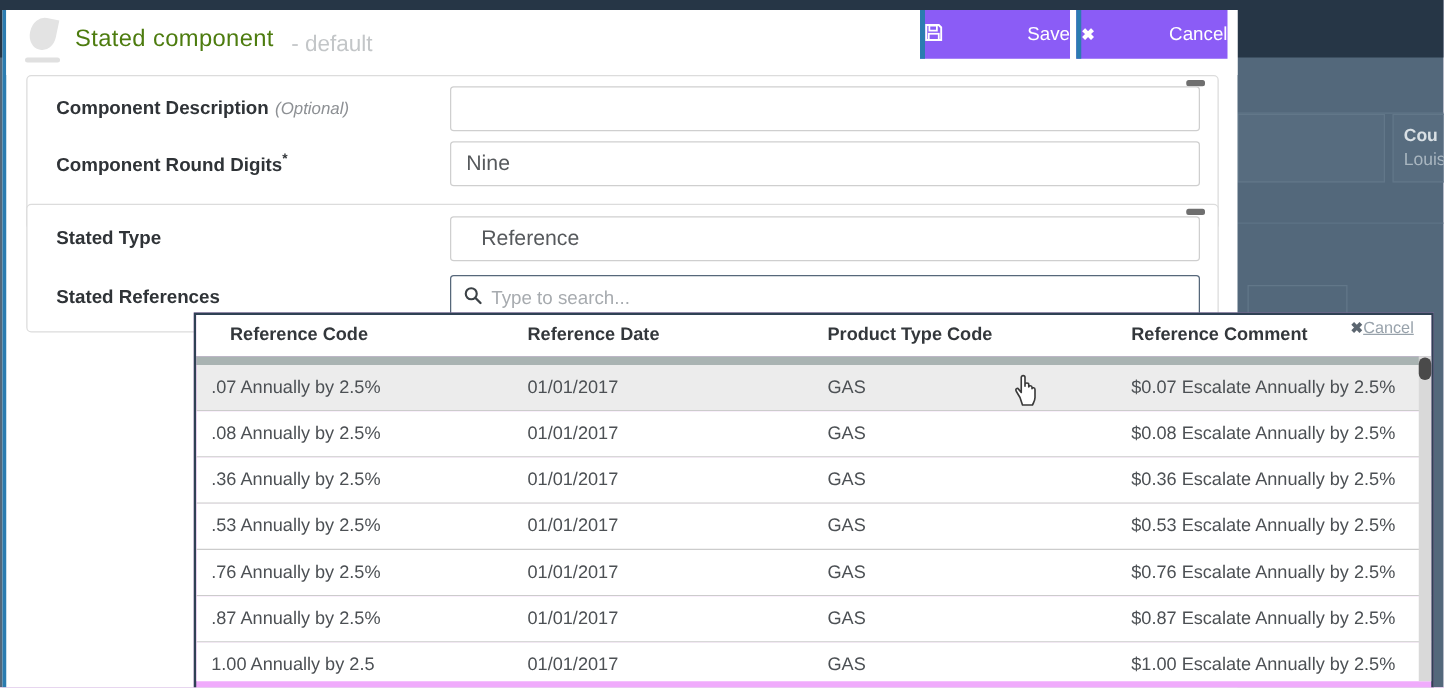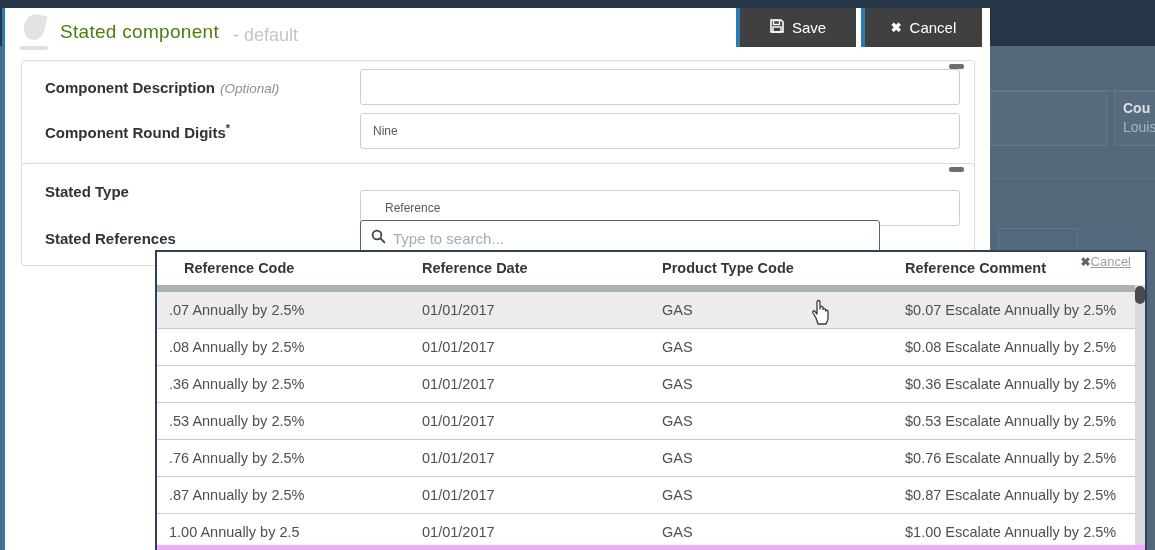--- a/index.html
+++ b/index.html
@@ -20,36 +20,36 @@
   .bg-small-box { position:absolute; left:8px; top:182px; width:80px; height:40px; border:1px solid #627789; }
 
   
   .modal { position:absolute; left:2px; top:8px; width:988px; height:542px; background:#ffffff; border-left:3px solid #2b7cb0; }
   .modal-header { position:absolute; left:0; top:0; width:100%; height:52px; background:#fff; }
   .app-logo { position:absolute; left:15px; top:4px; width:30px; height:38px; }
   .flame { position:absolute; left:4px; top:2px; width:21px; height:26px; background:#e3e3e3; border-radius:60% 0 55% 55%; transform:rotate(12deg); }
   .flame-underline { position:absolute; left:0; bottom:0; width:28px; height:4px; background:#e0e0e0; border-radius:2px; }
   .modal-title { position:absolute; left:55px; top:13px; font-size:19px; color:#4d7c0f; letter-spacing:0.3px; }
   .modal-subtitle { position:absolute; left:228px; top:17px; font-size:18px; color:#c3c6c8; }
-  .btn { position:absolute; top:0; height:39px; background:#404040; border:none; border-left:4px solid #2b7cb0; color:#fff; font-size:15px; font-family:"Liberation Sans",sans-serif; display:flex; align-items:center; justify-content:center; gap:8px; cursor:pointer; }
+  .btn { position:absolute; top:0; height:39px; background:#8b5cf6; border:none; border-left:4px solid #2b7cb0; color:#fff; font-size:15px; font-family:"Liberation Sans",sans-serif; display:flex; align-items:center; justify-content:space-between; gap:8px; cursor:pointer; }
   .btn-save { left:731px; width:120px; }
   .btn-cancel { left:856px; width:121px; }
   .btn .glyph { font-size:13px; font-weight:bold; }
 
   
   .panel { position:absolute; left:16px; width:954px; border:1px solid #dcdcdc; border-radius:4px; background:#fff; }
   .panel-1 { top:52px; height:124px; }
   .panel-2 { top:155px; height:103px; }
   .panel-dash { position:absolute; right:10px; top:3px; width:15px; height:5px; background:#6f6f6f; border-radius:2px; }
   .frow { position:absolute; left:0; width:100%; height:36px; }
   .flabel { position:absolute; left:23px; top:50%; transform:translateY(-50%); font-size:15px; font-weight:bold; color:#2f3337; white-space:nowrap; }
   .flabel .optional { font-weight:normal; font-style:italic; color:#8d9094; font-size:13.5px; margin-left:5px; }
   .flabel .req { font-weight:bold; color:#2f3337; vertical-align:super; font-size:11px; }
-  .finput { position:absolute; left:338px; width:600px; height:36px; border:1px solid #cfcfcf; border-radius:3px; font-size:12px; color:#56595c; padding:0 12px; font-family:"Liberation Sans",sans-serif; background:#fff; outline:none; }
-  .search-wrap { position:absolute; left:338px; width:520px; height:37px; border:1px solid #56677a; border-radius:3px; background:#fff; display:flex; align-items:center; padding:0 10px; gap:7px; }
+  .finput { position:absolute; left:338px; width:600px; height:36px; border:1px solid #cfcfcf; border-radius:3px; font-size:17px; color:#56595c; padding:0 12px; font-family:"Liberation Sans",sans-serif; background:#fff; outline:none; }
+  .search-wrap { position:absolute; left:338px; width:600px; height:37px; border:1px solid #56677a; border-radius:3px; background:#fff; display:flex; align-items:center; padding:0 10px; gap:7px; }
   .search-input { border:none; outline:none; flex:1; font-size:15px; color:#56595c; font-family:"Liberation Sans",sans-serif; }
   .search-input::placeholder { color:#a7abaf; }
 
   
   .dropdown { position:absolute; left:155px; top:250px; width:992px; height:373px; background:#f0abfc; border:2px solid #2f4154; }
   .dd-header { position:absolute; left:0; top:0; width:100%; height:33px; background:#fff; }
   .dd-col { position:absolute; top:8px; font-size:14.5px; font-weight:bold; color:#33373b; }
   .dd-col-0 { left:27px; } .dd-col-1 { left:265px; } .dd-col-2 { left:505px; } .dd-col-3 { left:748px; }
   .dd-cancel { position:absolute; right:14px; top:2px; font-size:13px; color:#98a2ab; cursor:pointer; }
   .dd-cancel .x { color:#5c6670; font-weight:bold; font-size:12px; }
@@ -123,21 +123,21 @@
           <span>Component Round Digits</span><span class="req">*</span>
         </span>
         <input class="finput" style="top: 0px;" value="Nine">
       </div>
     </div>
 
     <div class="panel panel-2">
       <div class="panel-dash"></div>
       <div class="frow" style="top:9px;">
         <span class="flabel">Stated Type</span>
-        <input class="finput" style="top: 17px; padding-left: 24px;" value="Reference">
+        <input class="finput" style="top: 0px; padding-left: 24px;" value="Reference">
       </div>
       <div class="frow" style="top:56px;">
         <span class="flabel">Stated References</span>
         <div class="search-wrap" style="top:0;">
           <span>
             <svg width="15" height="15" viewBox="0 0 15 15">
                 <circle cx="6" cy="6" r="4.4" fill="none" stroke="#3c4246" stroke-width="1.7"></circle>
                 <line x1="9.4" y1="9.4" x2="13.4" y2="13.4" stroke="#3c4246" stroke-width="1.9" stroke-linecap="round"></line>
               </svg>
           </span>

